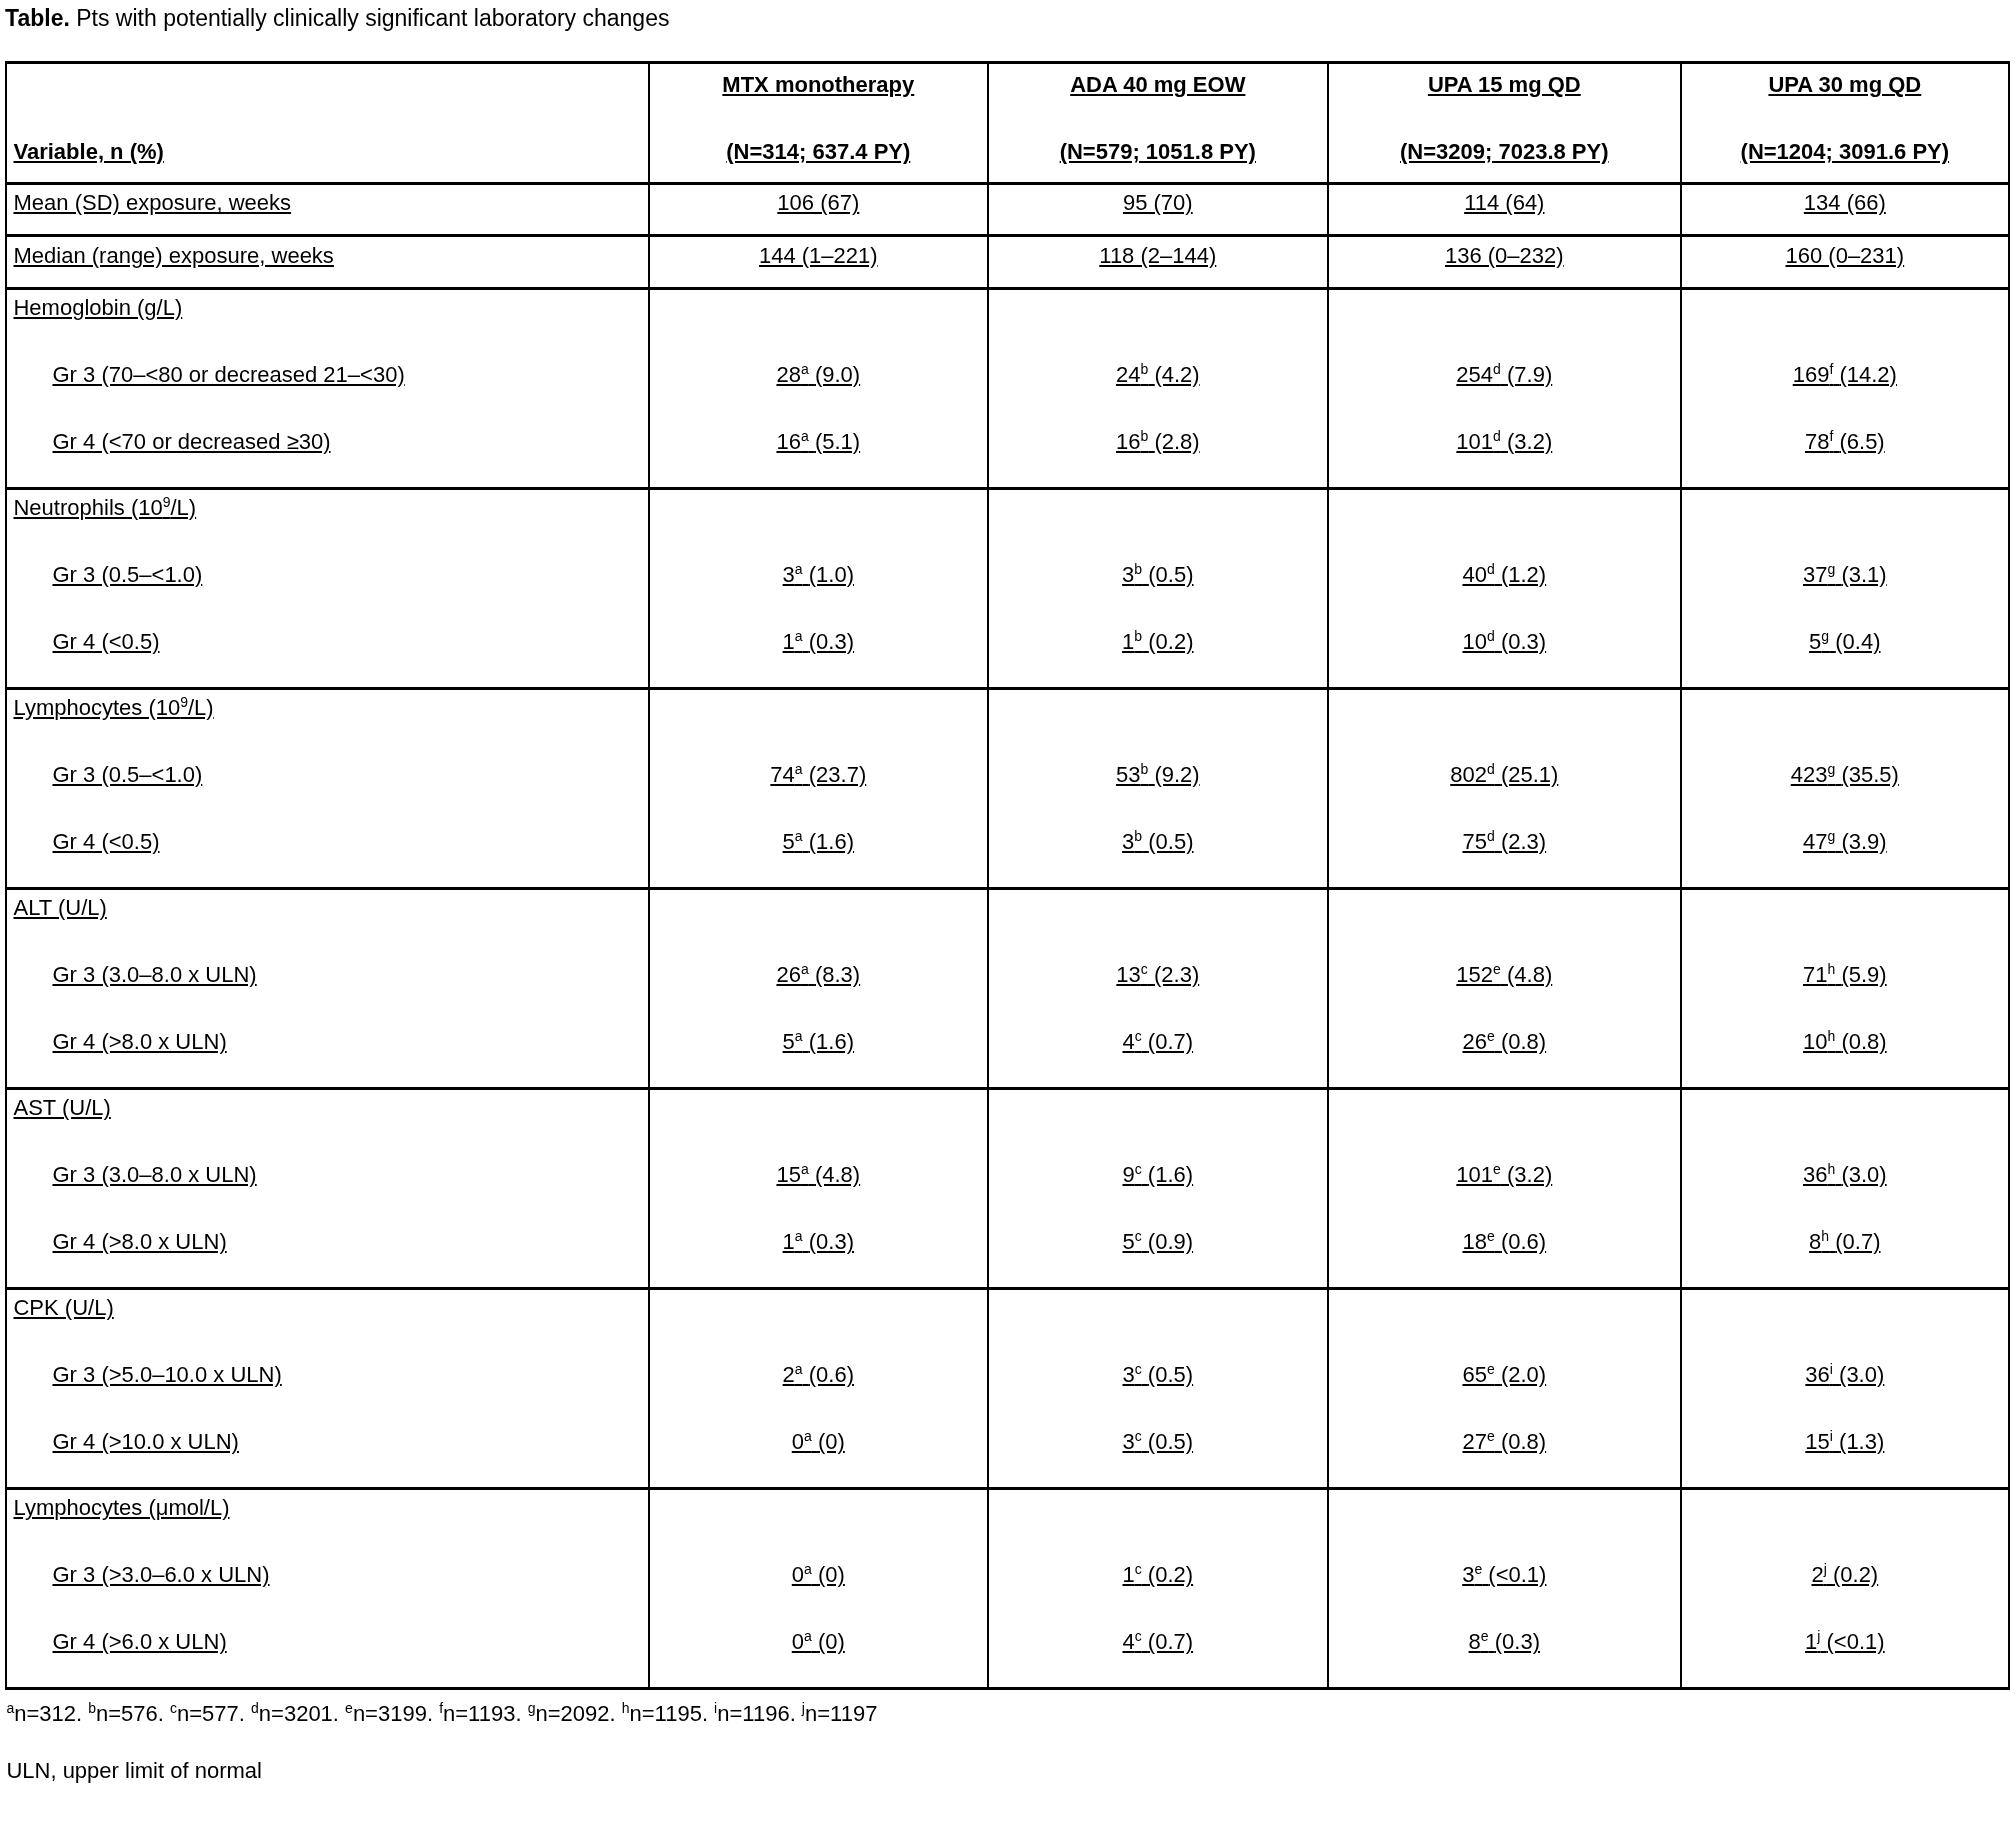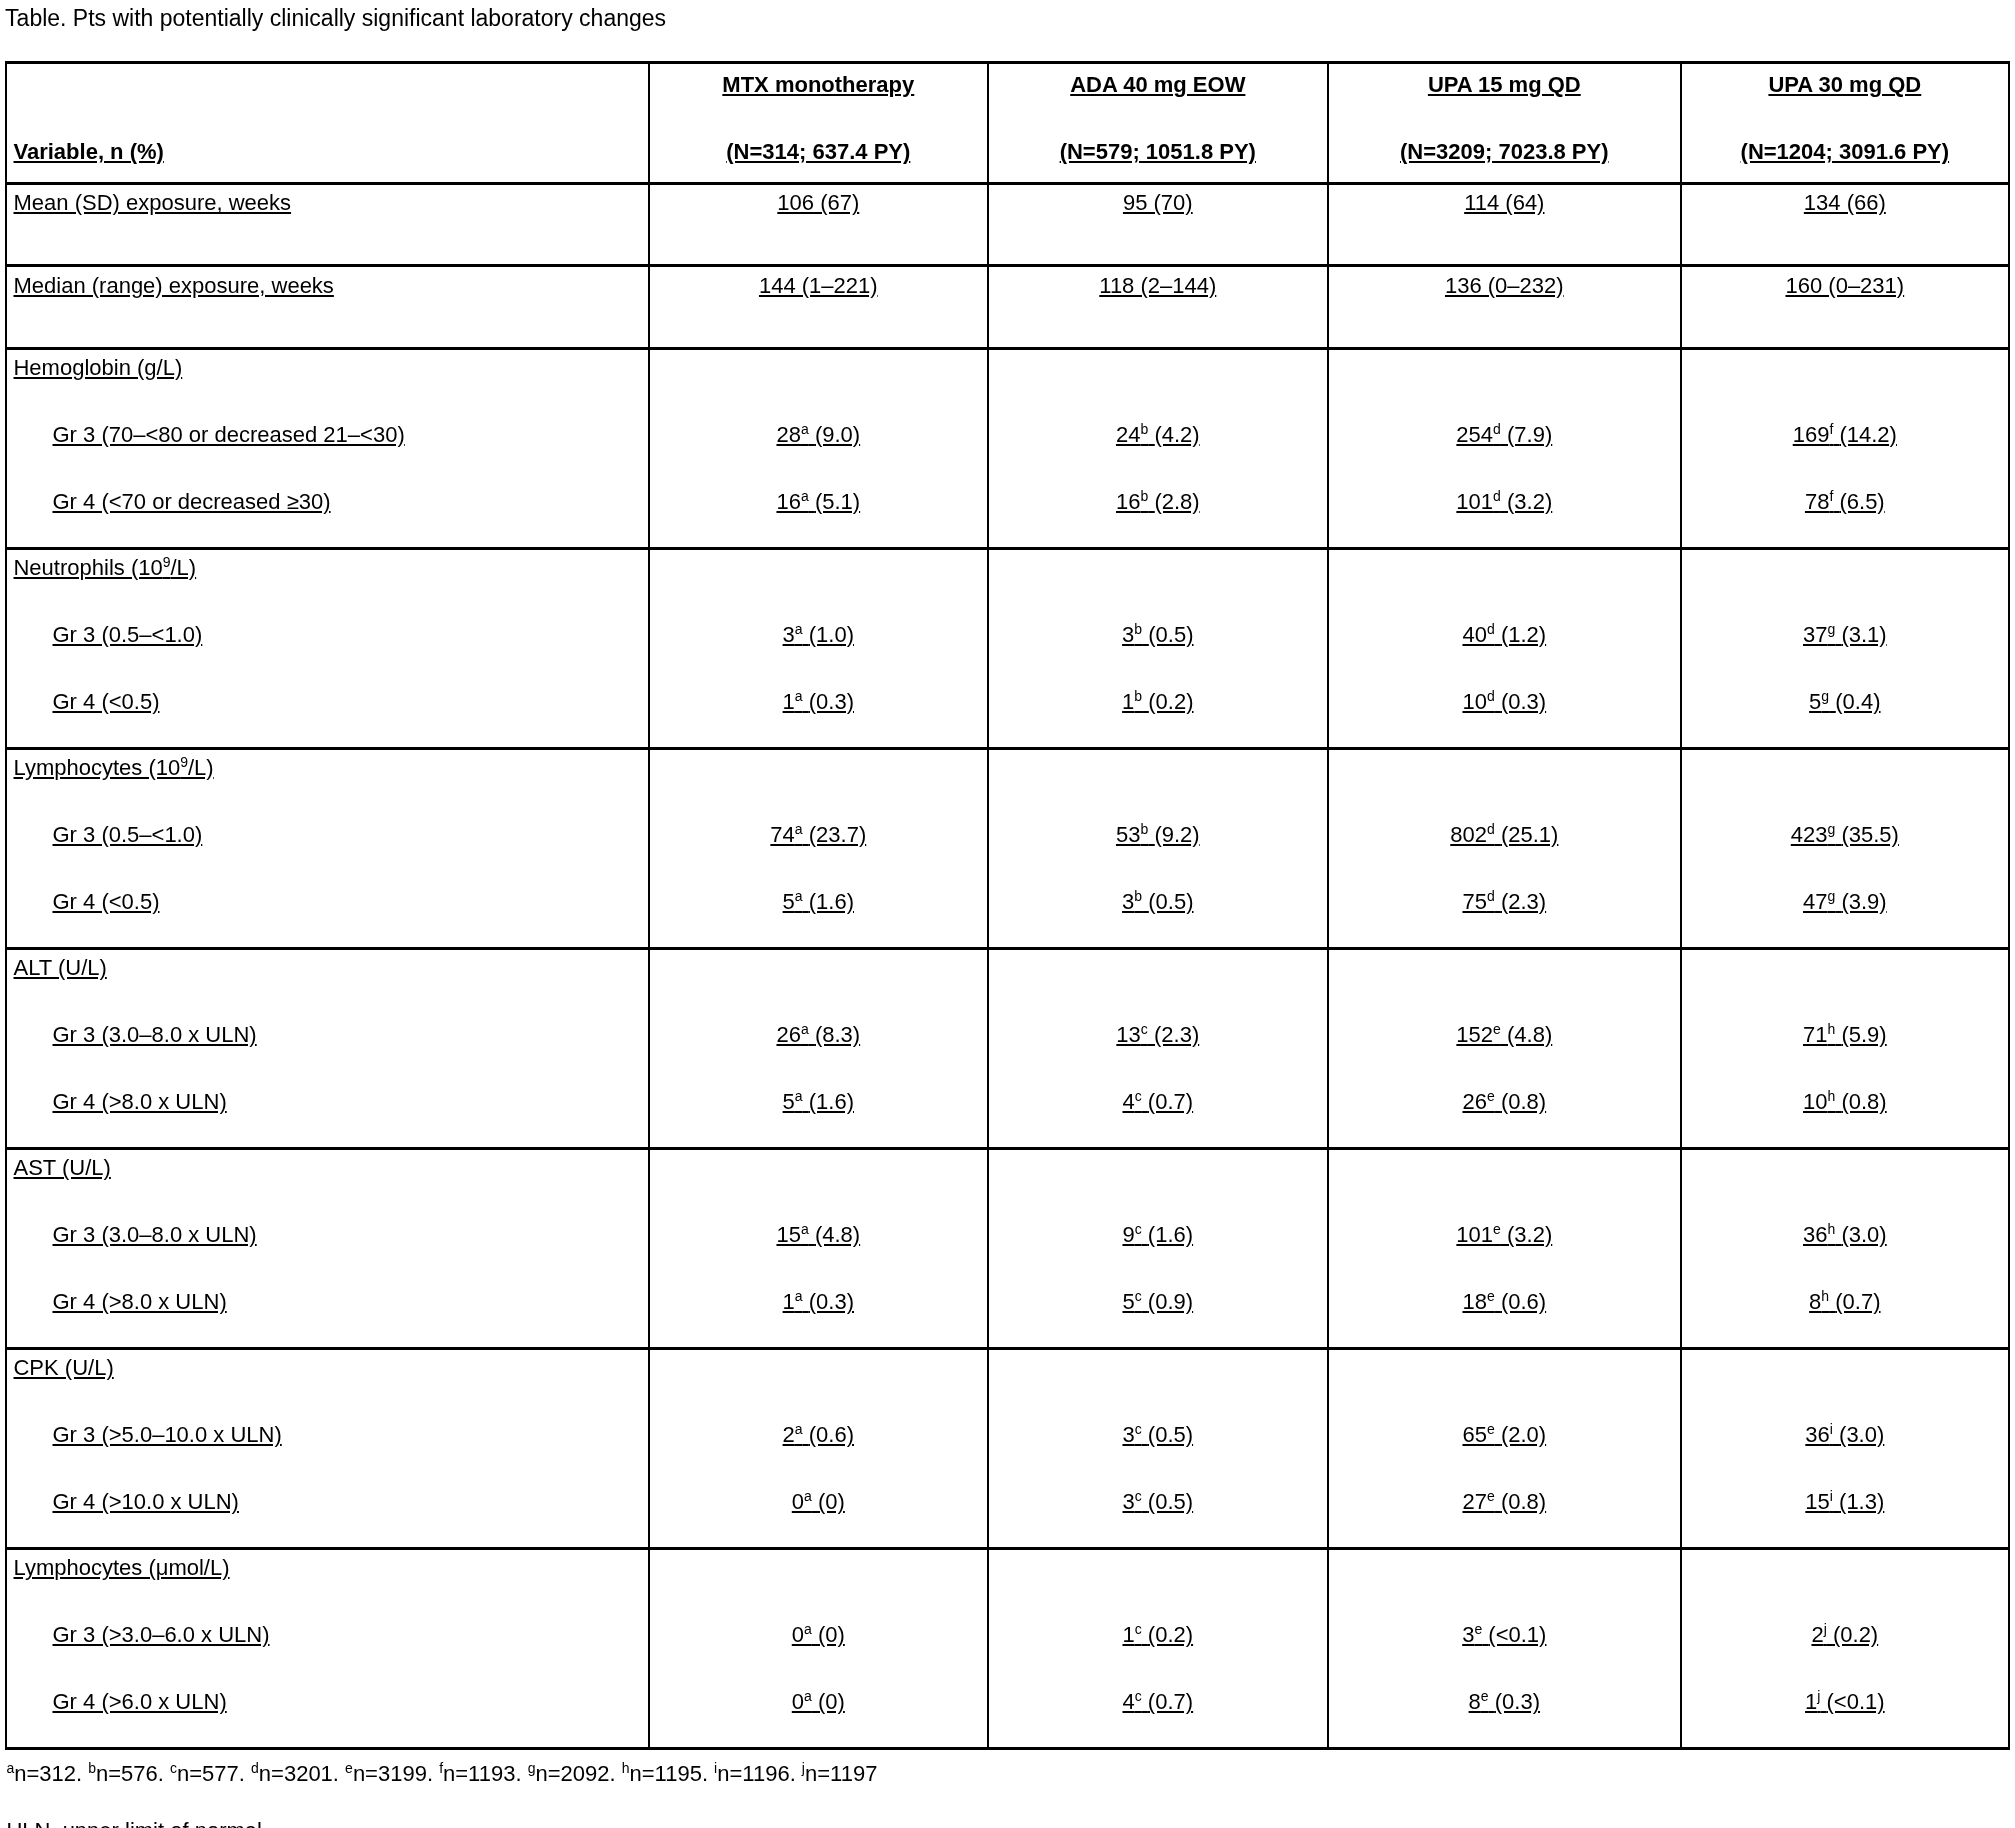--- a/index.html
+++ b/index.html
@@ -6,21 +6,21 @@
   body {
     width: 2015px;
     min-height: 1828px;
     background: #ffffff;
     color: #000000;
     font-family: "Liberation Sans", sans-serif;
     font-size: 22px;
   }
   .page { padding: 3.9px 5.1px 0 5.1px; }
   .title { font-size: 23px; line-height: 28px; margin: 0; }
-  .bold { font-weight: normal; }
+  .bold { font-weight: bold; }
 
   table.lab {
     border-collapse: collapse;
     table-layout: fixed;
     width: 2005px;
     margin-top: 29.5px;
   }
   col.c1 { width: 32.1%; }
   col.c2 { width: 16.9%; }
   col.c3 { width: 17.0%; }
@@ -29,21 +29,21 @@
 
   table.lab td {
     border: 2.6px solid #000;
     border-top-width: 3.9px;
     border-bottom-width: 3.9px;
     vertical-align: top;
     padding: 5.1px 6.4px 32px 6.4px;
     text-decoration: underline;
   }
   tr.r-header td { padding: 7.7px 6.4px 17.3px 6.4px; font-weight: bold; }
-  tr.r-simple td { padding-bottom: 48px; }
+  tr.r-simple td { padding-bottom: 18px; }
   tr.r-section td { padding-bottom: 32px; margin-left: 20px; }
 
   .ln { line-height: 26px; min-height: 26px; }
   .ln-tall { height: 67px; }
   .cell-val { text-align: center; }
   .indent { padding-left: 39px; }
 
   sup { font-size: 14px; line-height: 0; }
 
   .footnote { font-size: 22px; line-height: 26px; margin: 10.3px 0 0 1.3px; }

